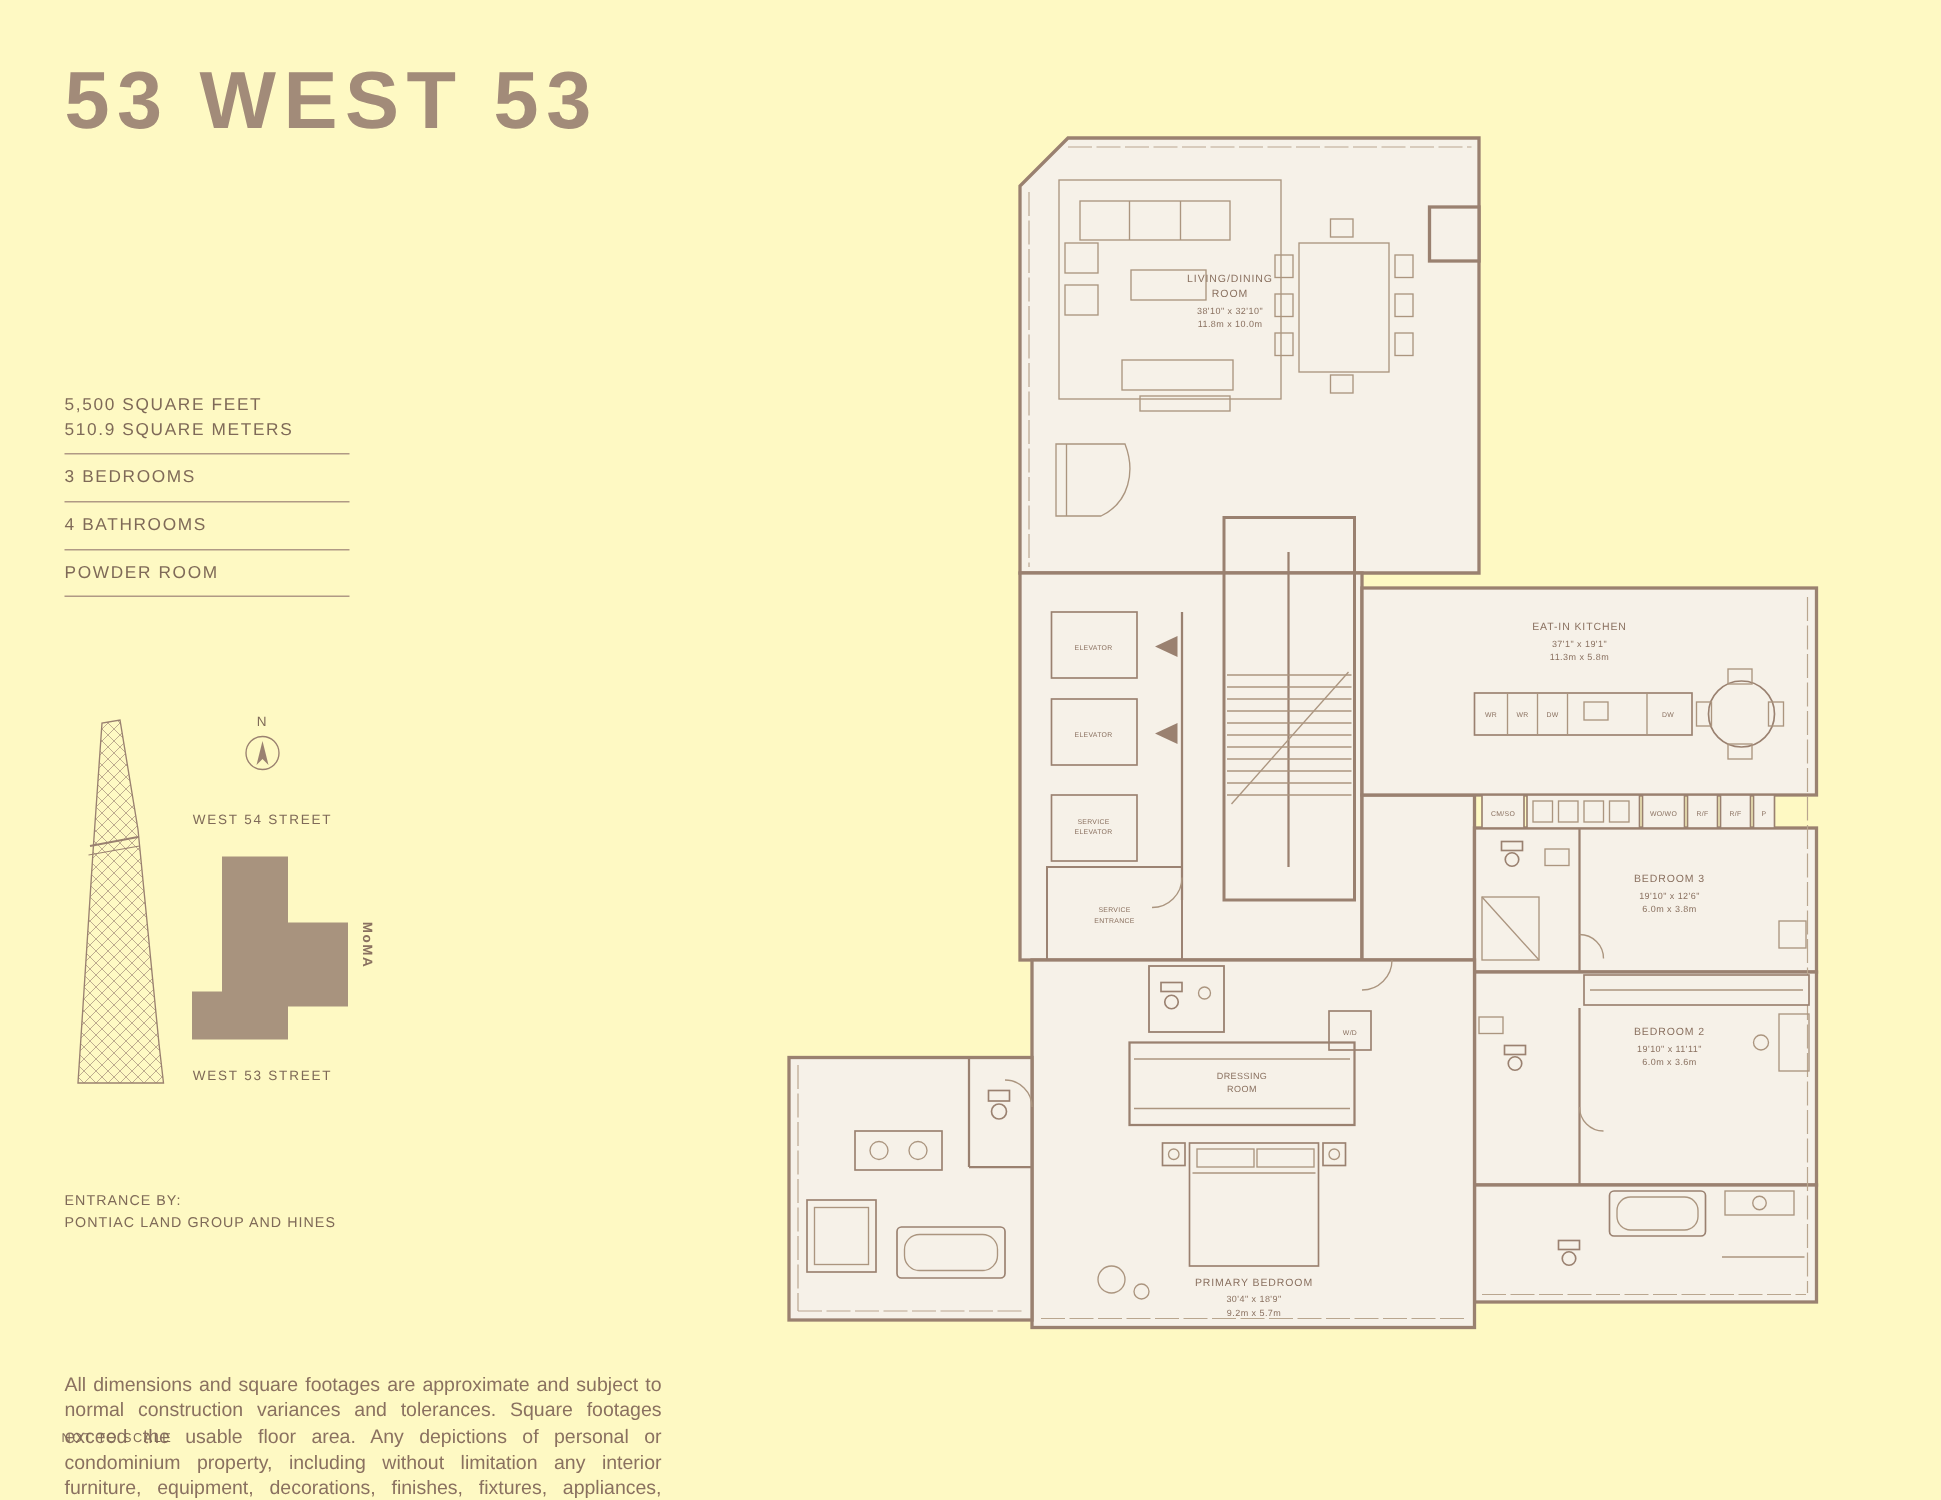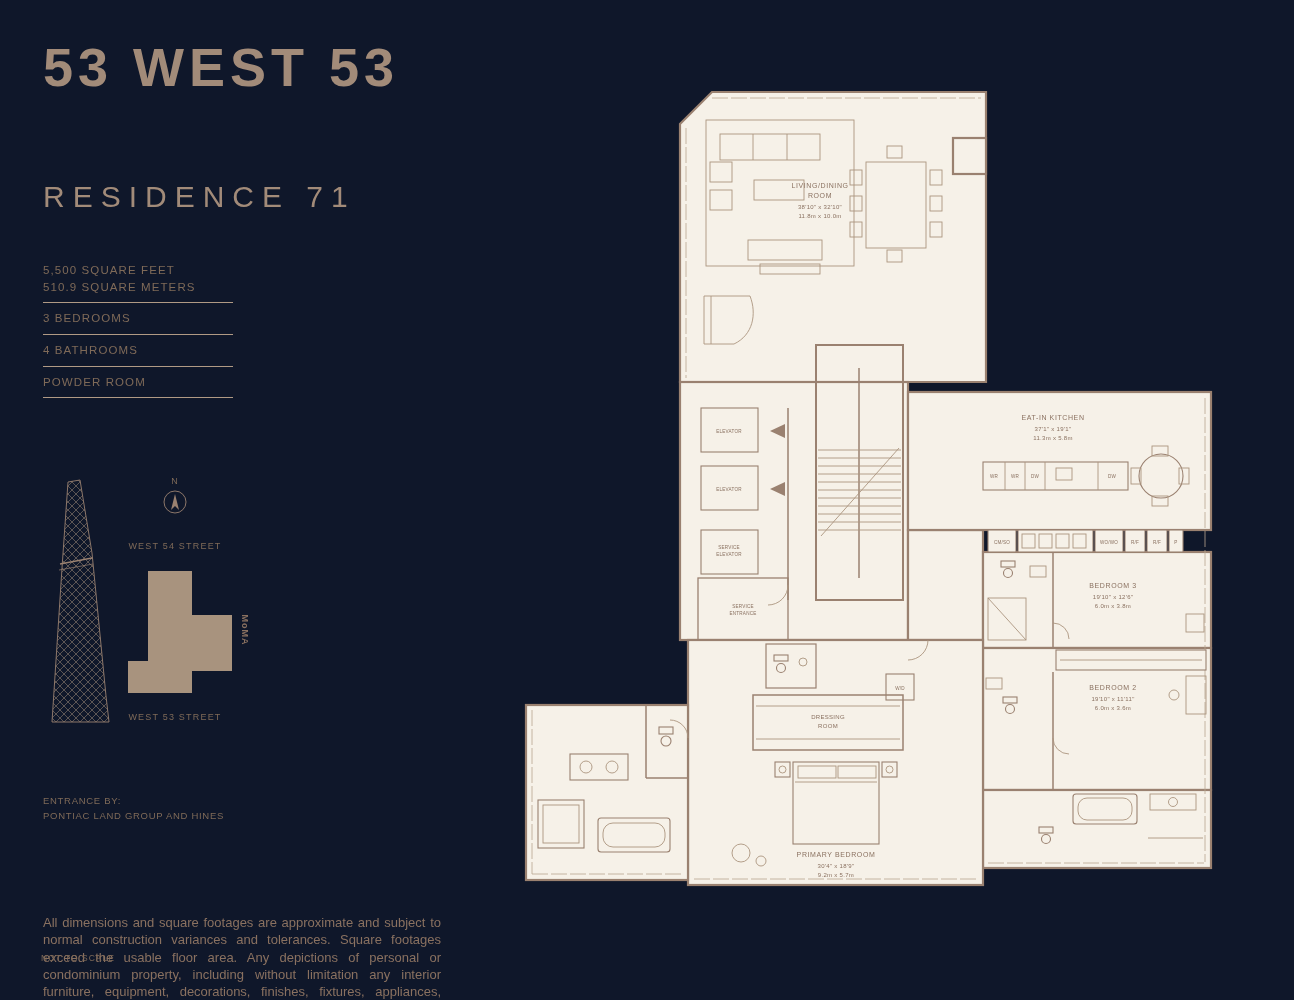--- a/index.html
+++ b/index.html
@@ -1,19 +1,19 @@
 <!DOCTYPE html>
 <html><head>
 <meta charset="utf-8">
 <title>53 WEST 53 — Residence 71</title>
 <style>
   html,body{margin:0;padding:0;}
   .page{
     position:relative; width:1294px; height:1000px;
-    background:#0f172a; overflow:hidden;
+    background:#fef9c3; overflow:hidden;
     font-family:"Liberation Sans", sans-serif;
     color:#8a7160;
   }
   .abs{position:absolute;}
   .logo{
     left:43px; top:36px; font-size:54px; font-weight:700;
     letter-spacing:5px; color:#a28b79; white-space:nowrap;
   }
   .residence{
     left:43px; top:180px; font-size:30px; font-weight:400;
@@ -46,21 +46,20 @@
        font-family:"Liberation Sans",sans-serif;}
   .moma{fill:#8a7160; font-size:9px; font-weight:700; letter-spacing:1px;
        text-anchor:middle; font-family:"Liberation Sans",sans-serif;}
 </style>
 </head>
 <body>
 
 <div class="page">
 
   <div class="abs logo">53 WEST 53</div>
-  <div class="abs residence">RESIDENCE 71</div>
 
   <div class="abs specs">
     <div class="spec">
       <div>5,500 SQUARE FEET</div>
       <div>510.9 SQUARE METERS</div>
     </div>
     <div class="spec">3 BEDROOMS</div>
     <div class="spec">4 BATHROOMS</div>
     <div class="spec">POWDER ROOM</div>
   </div>

